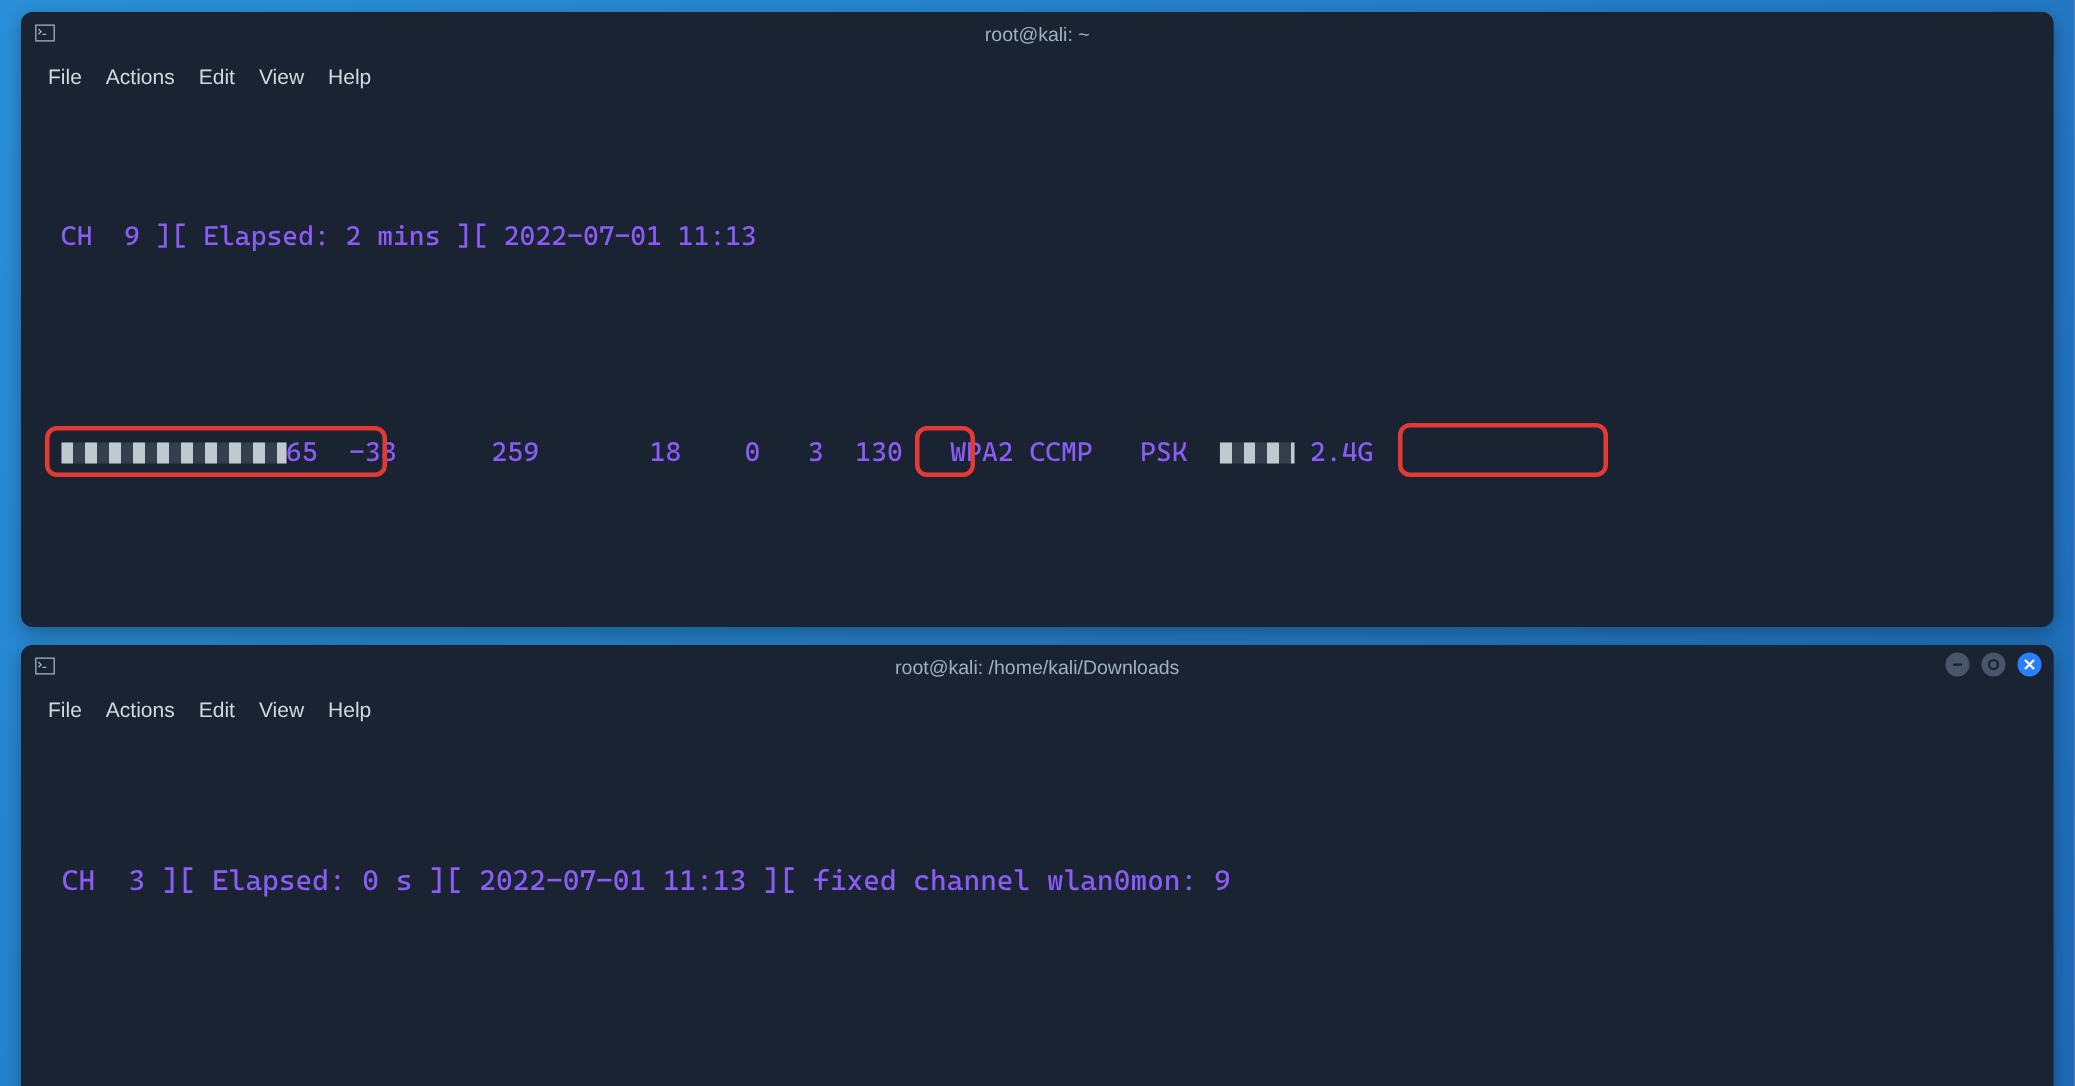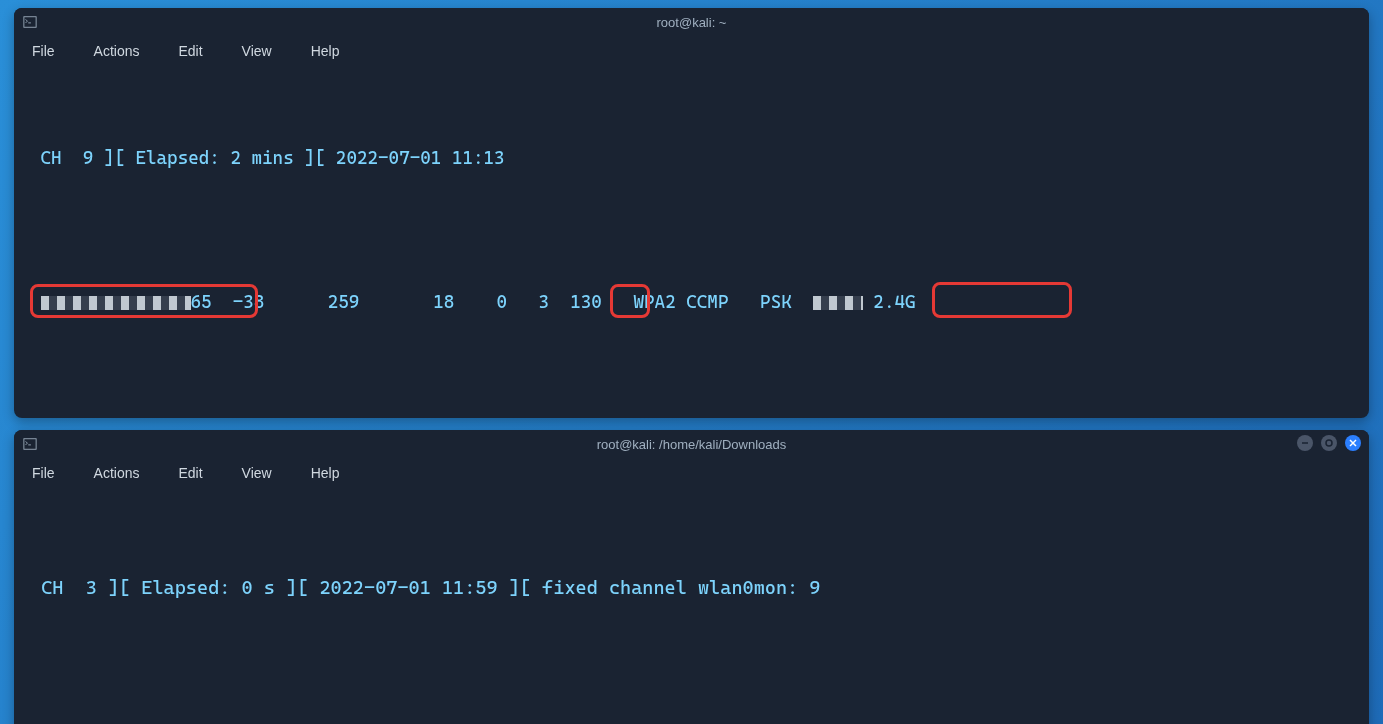--- a/index.html
+++ b/index.html
@@ -60,34 +60,34 @@
   }
   .window-btn.min { background: #4a5568; }
   .window-btn.max { background: #4a5568; }
   .window-btn.close { background: #2b7fff; }
   .window-btn svg { width: 10px; height: 10px; }
   .menubar {
     height: 30px;
     display: flex;
     align-items: center;
     padding: 0 10px;
-    gap: 23px;
+    gap: 0;
     color: #d0d8e0;
     font-size: 14px;
   }
   .menu-item {
     padding: 4px 8px;
     cursor: pointer;
   }
   .terminal-content {
     padding: 8px 16px;
     font-family: 'Cascadia Mono', 'Consolas', 'DejaVu Sans Mono', monospace;
     font-size: 18px;
     line-height: 24px;
-    color: #7dd3fc;
+    color: #8b5cf6;
     white-space: pre;
     position: relative;
   }
   .redact {
     display: inline-block;
     background: repeating-linear-gradient(90deg, #c0c8d0 0 8px, transparent 8px 16px);
     background-color: rgba(180,190,200,0.18);
     height: 14px;
     vertical-align: -2px;
   }
@@ -164,20 +164,20 @@
   </div>
   <div class="menubar">
     <span class="menu-item">File</span>
     <span class="menu-item">Actions</span>
     <span class="menu-item">Edit</span>
     <span class="menu-item">View</span>
     <span class="menu-item">Help</span>
   </div>
   <div class="terminal-content" style="font-size:19px;line-height:26px">
 <span class="row" style="height:26px"> </span>
-<span class="row" style="height:26px"> <span>CH  3 ][ Elapsed: 0 s ][ 2022-07-01 11:59 ][ fixed channel wlan0mon: 9</span></span>
+<span class="row" style="height:26px"> <span>CH  3 ][ Elapsed: 0 s ][ 2022-07-01 11:13 ][ fixed channel wlan0mon: 9</span></span>
 <span class="row" style="height:26px"> </span>
 
 
 
 
   </div>
 </div>
 
 </body></html>

